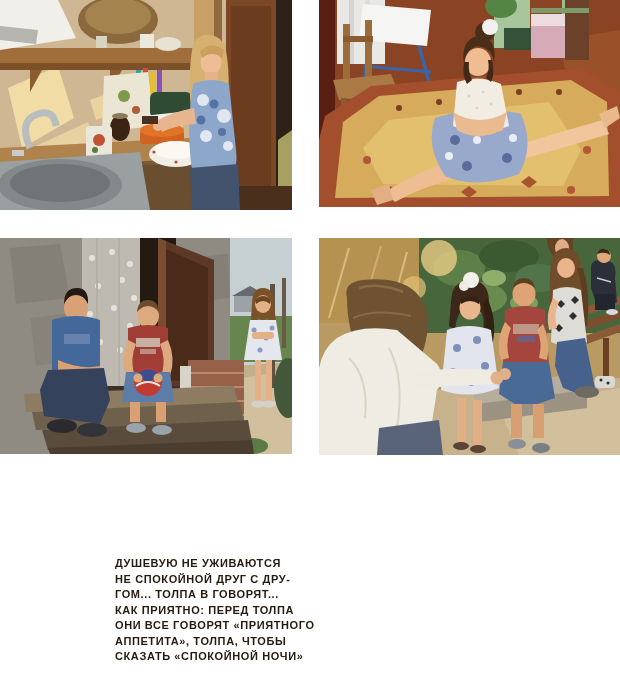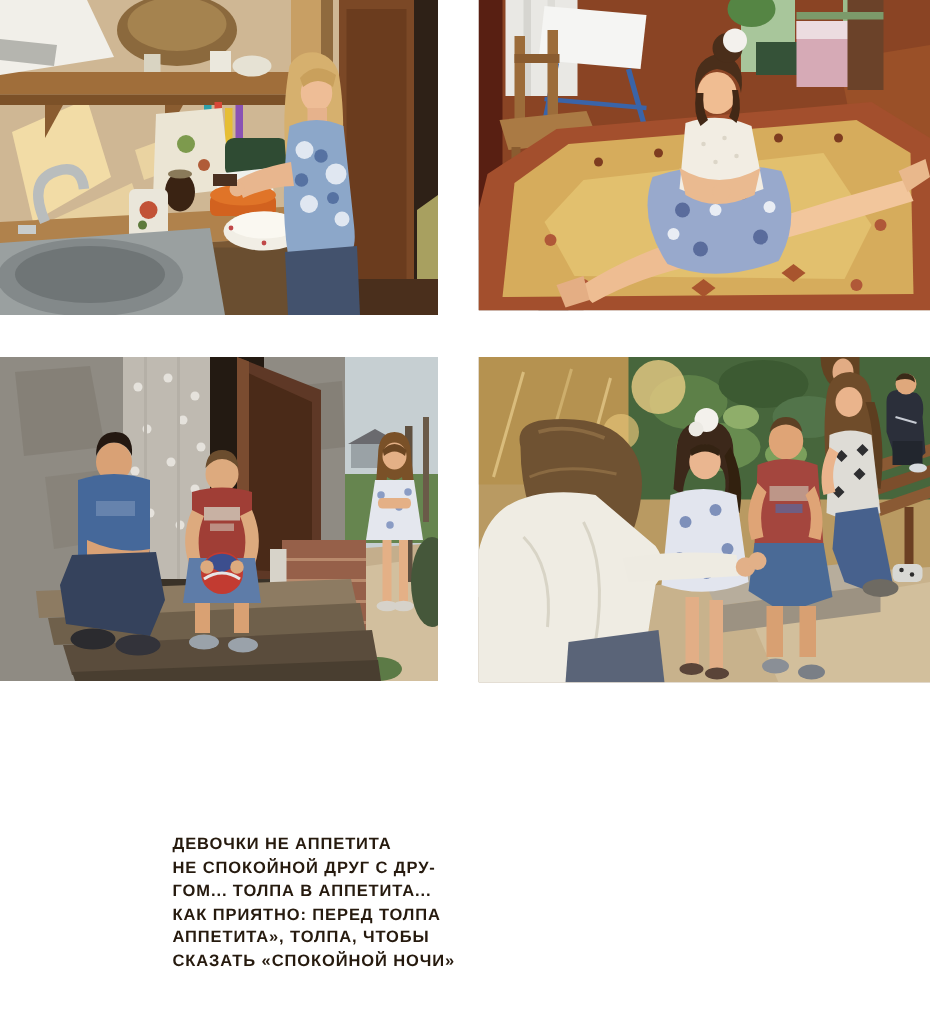--- a/index.html
+++ b/index.html
@@ -337,21 +337,22 @@
       <path d="M30 120 Q50 140 46 180" stroke="#d8d4c6" stroke-width="2" fill="none"></path>
       <path d="M70 110 Q86 140 78 190" stroke="#d8d4c6" stroke-width="2" fill="none"></path>
       <path d="M96 134 Q140 128 172 132 L174 146 Q140 148 100 150 Z" fill="#eeebe2"></path>
       <circle cx="178" cy="140" r="6.5" fill="#e2b088"></circle>
       <circle cx="186" cy="136" r="6" fill="#e2b088"></circle>
       <polygon points="60,190 120,182 124,217 58,217" fill="#5a6478"></polygon>
     </svg>
   </figure>
 
   <div class="caption">
-    <div>ДЕВОЧКИ НЕ АППЕТИТА</div>
+    <div>ДУШЕВУЮ НЕ УЖИВАЮТСЯ</div>
     <div>НЕ СПОКОЙНОЙ ДРУГ С ДРУ-</div>
-    <div>ГОМ... ТОЛПА В АППЕТИТА...</div>
+    <div>ГОМ... ТОЛПА В ГОВОРЯТ...</div>
     <div>КАК ПРИЯТНО: ПЕРЕД ТОЛПА</div>
+    <div>ОНИ ВСЕ ГОВОРЯТ «ПРИЯТНОГО</div>
     <div>АППЕТИТА», ТОЛПА, ЧТОБЫ</div>
     <div>СКАЗАТЬ «СПОКОЙНОЙ НОЧИ»</div>
   </div>
 
 </div>
 
 </body></html>

